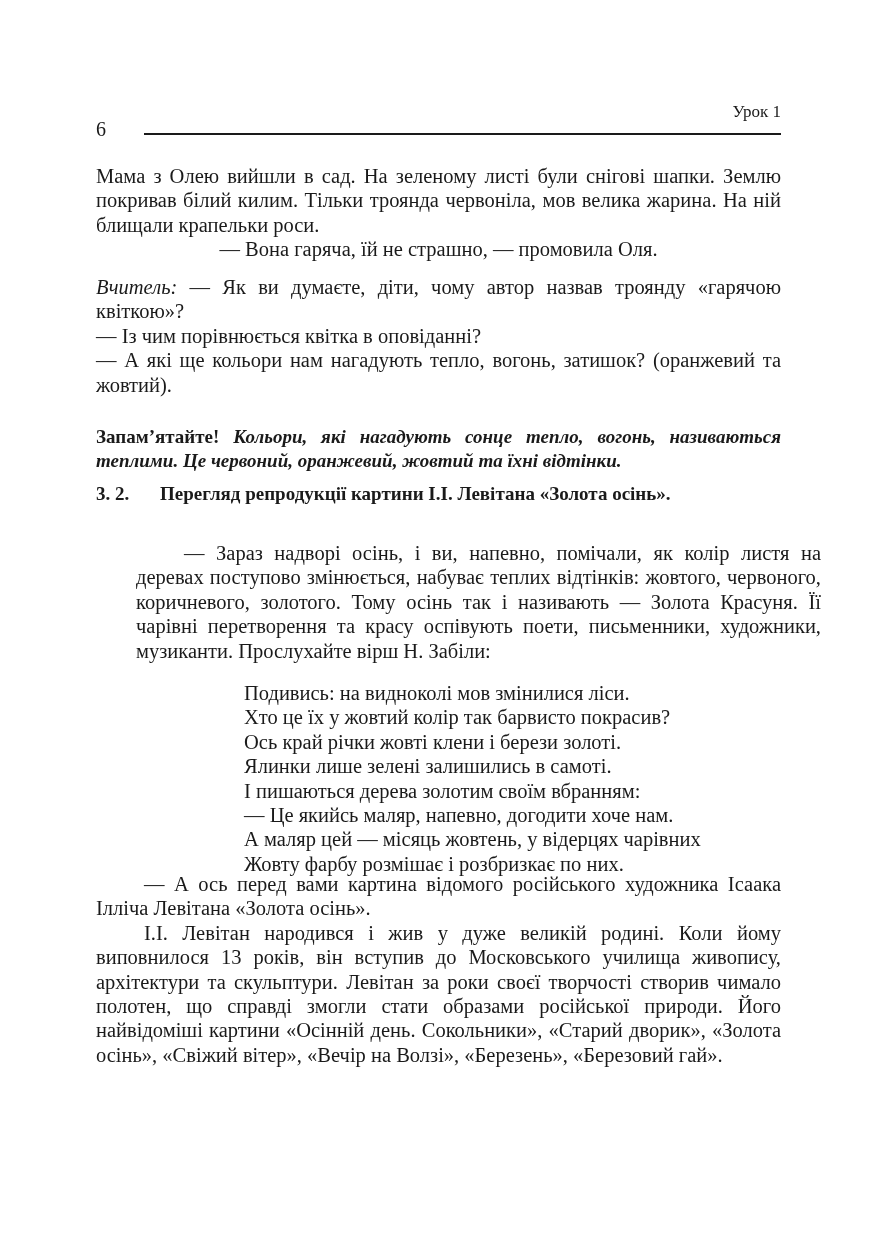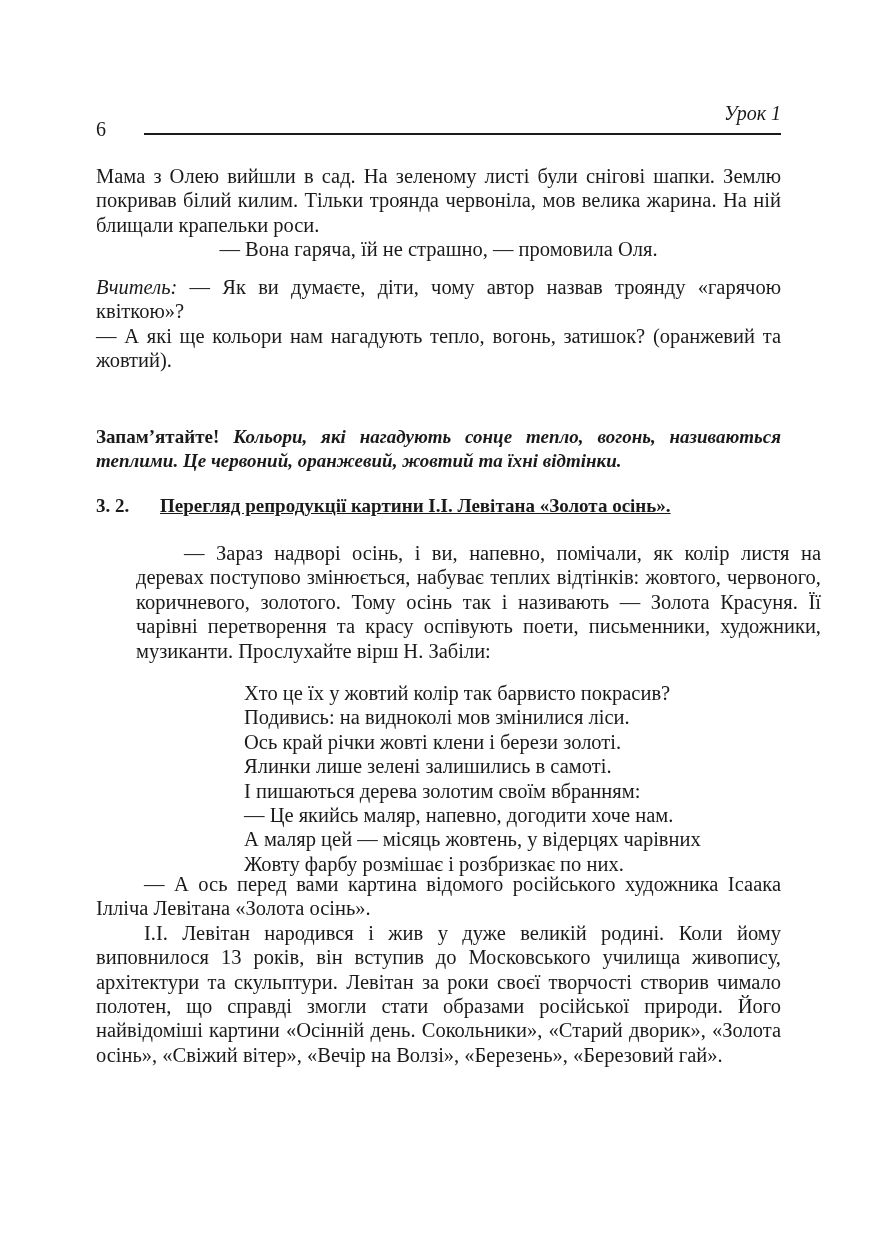--- a/index.html
+++ b/index.html
@@ -4,29 +4,29 @@
   <style>
     html, body { margin: 0; padding: 0; background: #ffffff; }
     body {
       width: 875px; height: 1241px; position: relative; overflow: hidden;
       font-family: "Liberation Serif", "DejaVu Serif", serif;
       color: #1a1a1a;
     }
     .header { position: absolute; left: 96px; top: 100px; width: 685px; height: 40px; }
     .page-num { position: absolute; left: 0; top: 18px; font-size: 20px; }
     .rule { position: absolute; left: 48px; right: 0; top: 33px; height: 2px; background: #1a1a1a; }
-    .lesson { position: absolute; right: 0; top: 2px; font-size: 20px; font-style: italic; }
+    .lesson { position: absolute; right: 0; top: 2px; font-size: 17px; }
 
     .body-text { position: absolute; left: 96px; width: 685px; font-size: 20.5px; line-height: 24.4px; text-align: justify; }
     .body-text p { margin: 0; }
     .block1 { top: 148px; margin-top: 16px; }
     .block2 { top: 275px; }
     .block3 { top: 425px; font-weight: bold; font-size: 19px; line-height: 24px; }
     .block3 .it { font-style: italic; }
-    .heading { position: absolute; left: 96px; top: 495px; font-size: 19px; font-weight: bold; width: 685px; text-decoration: underline; }
+    .heading { position: absolute; left: 96px; top: 483px; font-size: 19px; font-weight: bold; width: 685px; }
     .heading .num { display: inline-block; width: 64px; }
     .block4 { top: 541px; margin-left: 40px; }
     .indent { text-indent: 48px; }
     .poem { position: absolute; left: 244px; top: 681px; font-size: 20.5px; line-height: 24.4px; }
     .poem div { white-space: nowrap; }
     .block5 { top: 872px; }
     .it { font-style: italic; margin-top: 11px; }
   </style>
 </head>
 <body>
@@ -37,38 +37,39 @@
   <span class="lesson">Урок 1</span>
 </div>
 
 <div class="body-text block1">
   <p>Мама з Олею вийшли в сад. На зеленому листі були снігові шапки. Землю покривав білий килим. Тільки троянда червоніла, мов велика жарина. На ній блищали крапельки роси.</p>
   <p style="text-align:center">—  Вона гаряча, їй не страшно, —  промовила Оля.</p>
 </div>
 
 <div class="body-text block2">
   <p><span class="it">Вчитель:</span><span> — Як ви думаєте, діти, чому автор назвав троянду «гарячою квіткою»?</span></p>
+  <p>— Із чим порівнюється квітка в оповіданні?</p>
   <p>— А які ще кольори нам нагадують тепло, вогонь, затишок? (оранжевий та жовтий).</p>
 </div>
 
 <div class="body-text block3">
   <p><span>Запам’ятайте!</span><span class="it"> Кольори, які нагадують сонце тепло, вогонь, називаються теплими. Це червоний, оранжевий, жовтий та їхні  відтінки.</span></p>
 </div>
 
 <div class="heading">
   <span class="num">3. 2.</span><span>Перегляд репродукції картини І.І. Левітана «Золота осінь».</span>
 </div>
 
 <div class="body-text block4">
   <p class="indent">— Зараз надворі осінь, і ви, напевно, помічали, як колір листя на деревах поступово змінюється, набуває теплих відтінків: жовтого, червоного, коричневого, золотого. Тому осінь так і називають — Золота Красуня. Її чарівні перетворення та красу оспівують поети, письменники, художники, музиканти. Прослухайте вірш  Н. Забіли:</p>
 </div>
 
 <div class="poem">
+  <div>Подивись: на видноколі мов змінилися ліси.</div>
   <div>Хто це їх у жовтий колір так барвисто покрасив?</div>
-  <div>Подивись: на видноколі мов змінилися ліси.</div>
   <div>Ось край річки жовті клени і берези золоті.</div>
   <div>Ялинки лише зелені залишились в самоті.</div>
   <div>І пишаються дерева золотим своїм вбранням:</div>
   <div>—  Це якийсь маляр, напевно, догодити хоче нам.</div>
   <div>А маляр цей — місяць  жовтень, у відерцях чарівних</div>
   <div>Жовту фарбу розмішає і розбризкає по них.</div>
 </div>
 
 <div class="body-text block5">
   <p class="indent">— А ось перед вами картина відомого російського художника Ісаака Ілліча Левітана «Золота осінь».</p>

